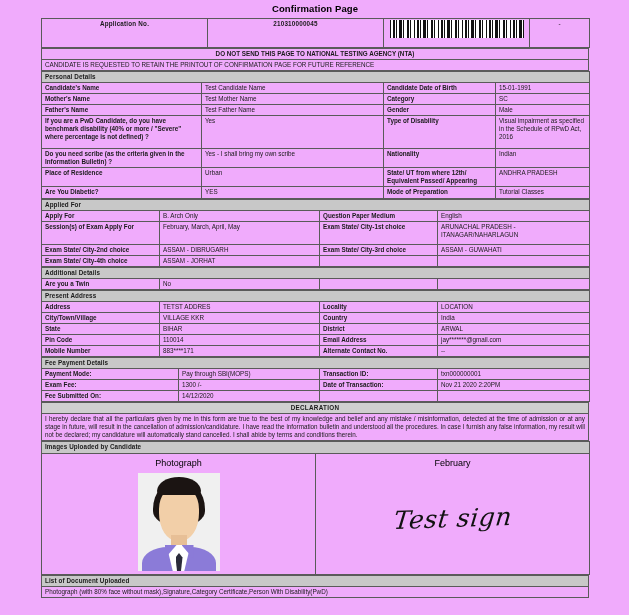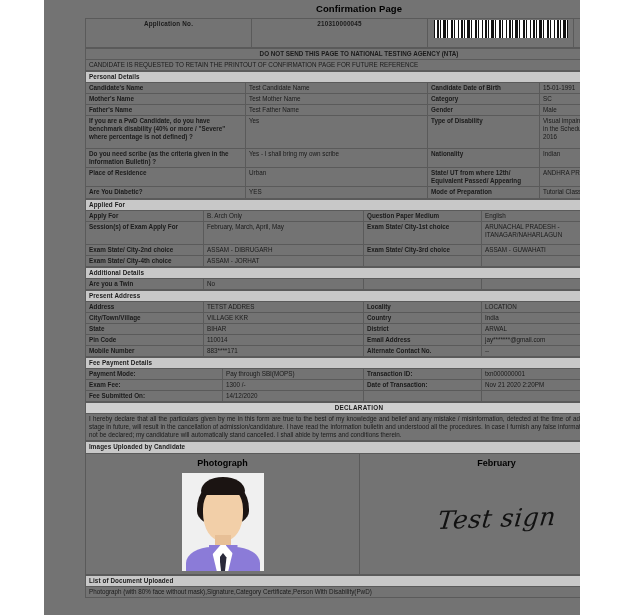--- a/index.html
+++ b/index.html
@@ -5,27 +5,26 @@
   html, body {
     margin: 0;
     padding: 0;
     background: #ffffff;
   }
   body {
     font-family: "Liberation Sans", sans-serif;
     -webkit-font-smoothing: antialiased;
   }
   #page {
-    width: 536px;
+    width: 629px;
     height: 615px;
     position: relative;
-    background: #737373;
+    background: #f0abfc;
     box-sizing: border-box;
     overflow: hidden;
-    margin-left: 44px;
   }
   .doc {
     position: absolute;
     left: 41px;
     top: 0px;
     width: 548px;
   }
   .conf-title {
     text-align: center;
     font-size: 9.5px;
@@ -139,21 +138,21 @@
     color: #1a1a1a;
   }
   
   .imgcell {
     height: 118px;
     vertical-align: top;
     padding: 0;
   }
   .img-title {
     text-align: center;
-    font-weight: bold;
+    font-weight: normal;
     font-size: 9px;
     color: #000;
     padding: 3px 0 0 0;
   }
   .photo-wrap {
     display: flex;
     justify-content: center;
     align-items: flex-end;
     height: 100px;
     padding-top: 2px;

